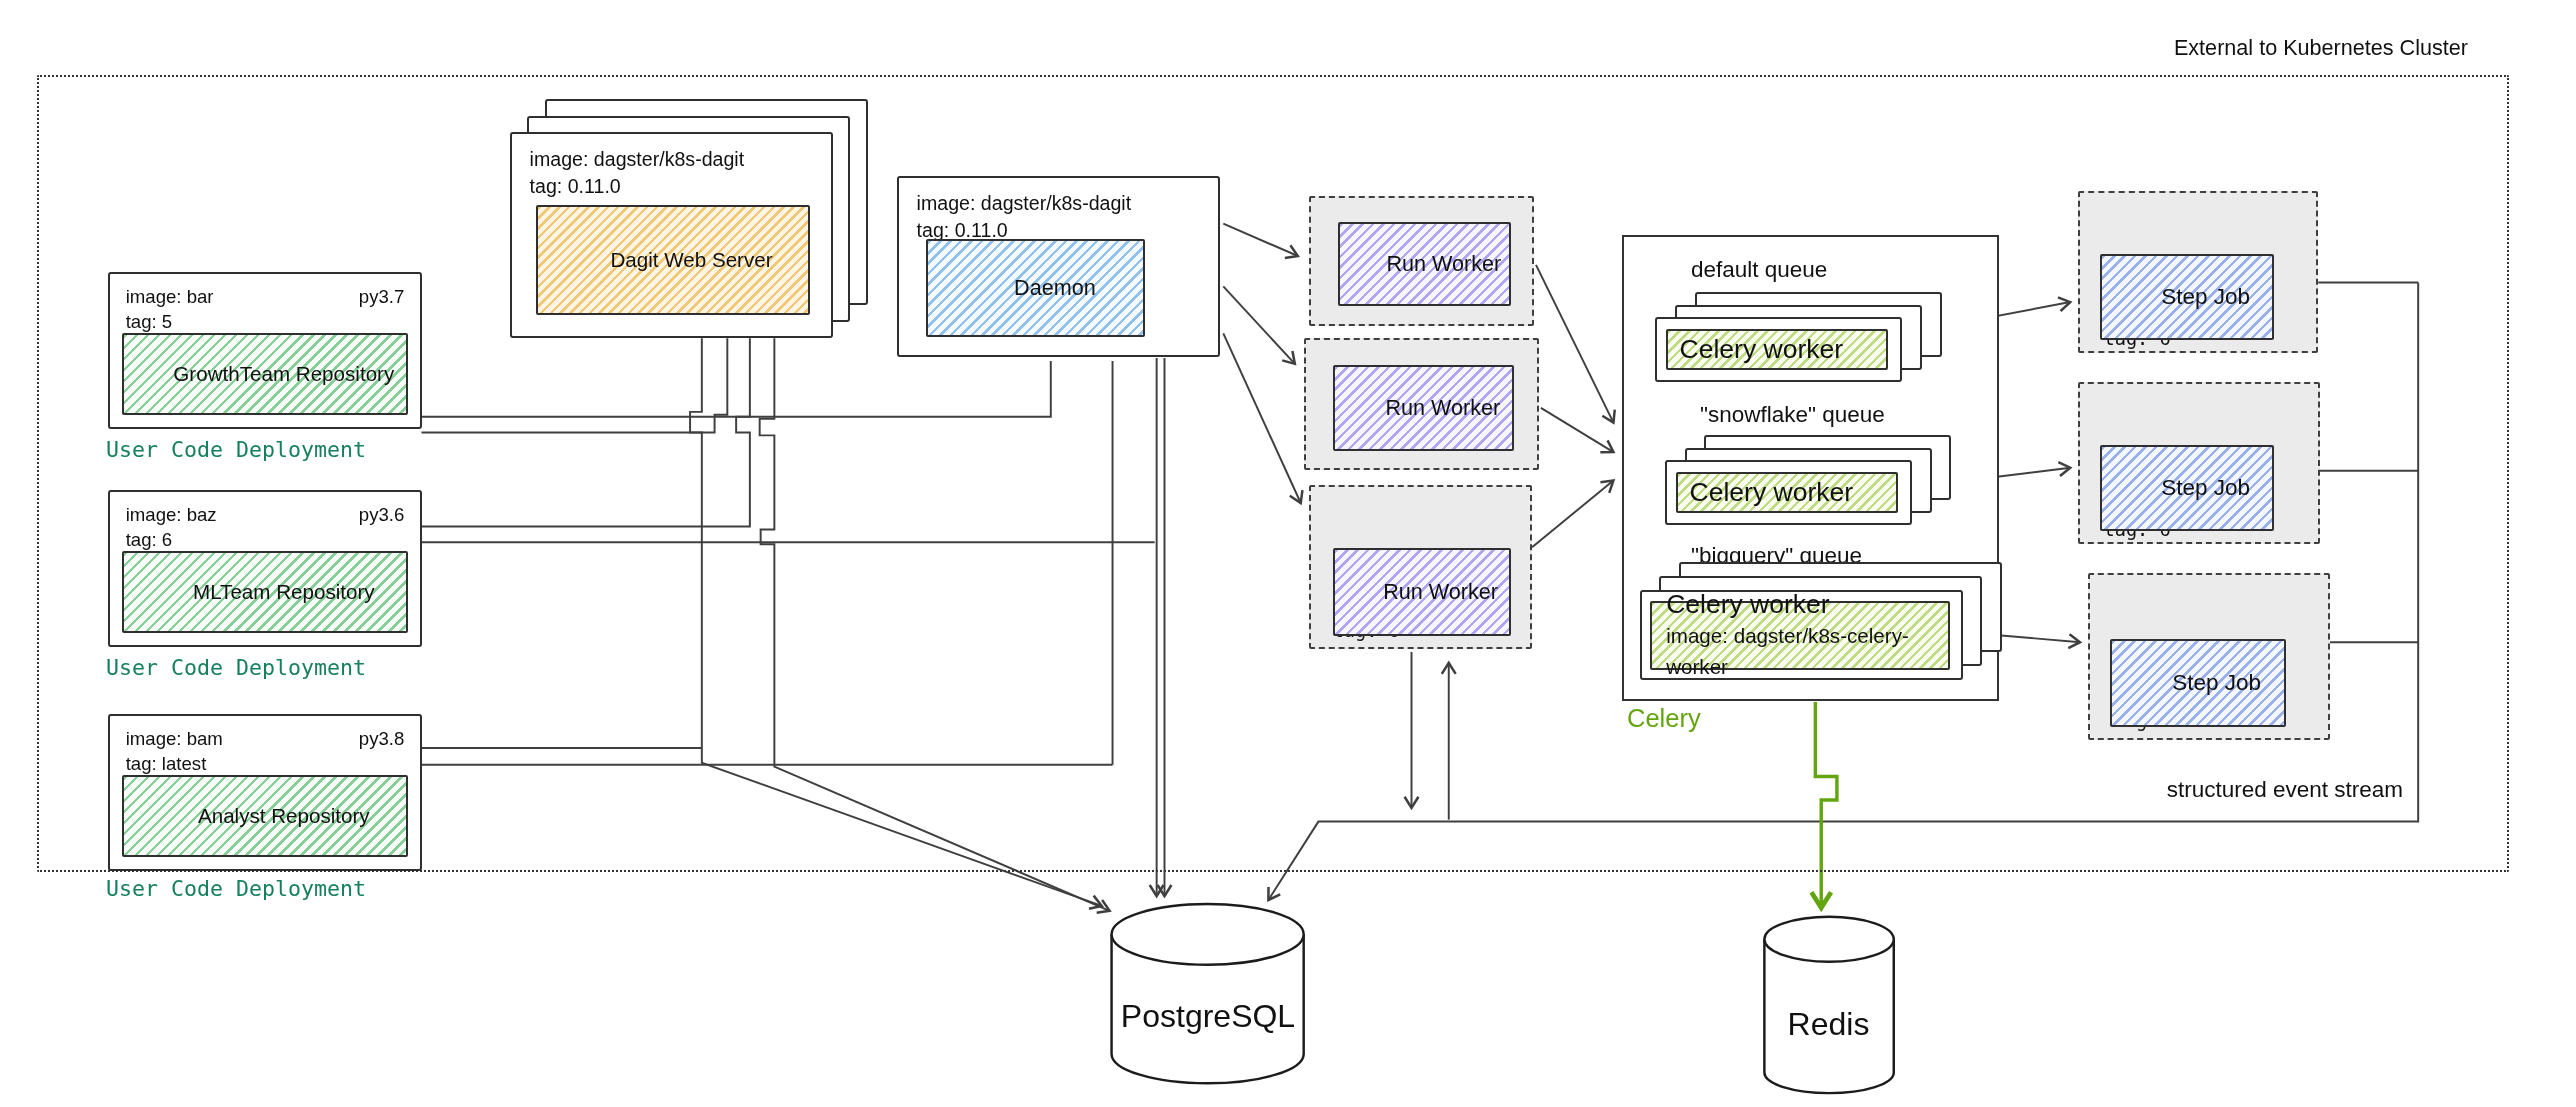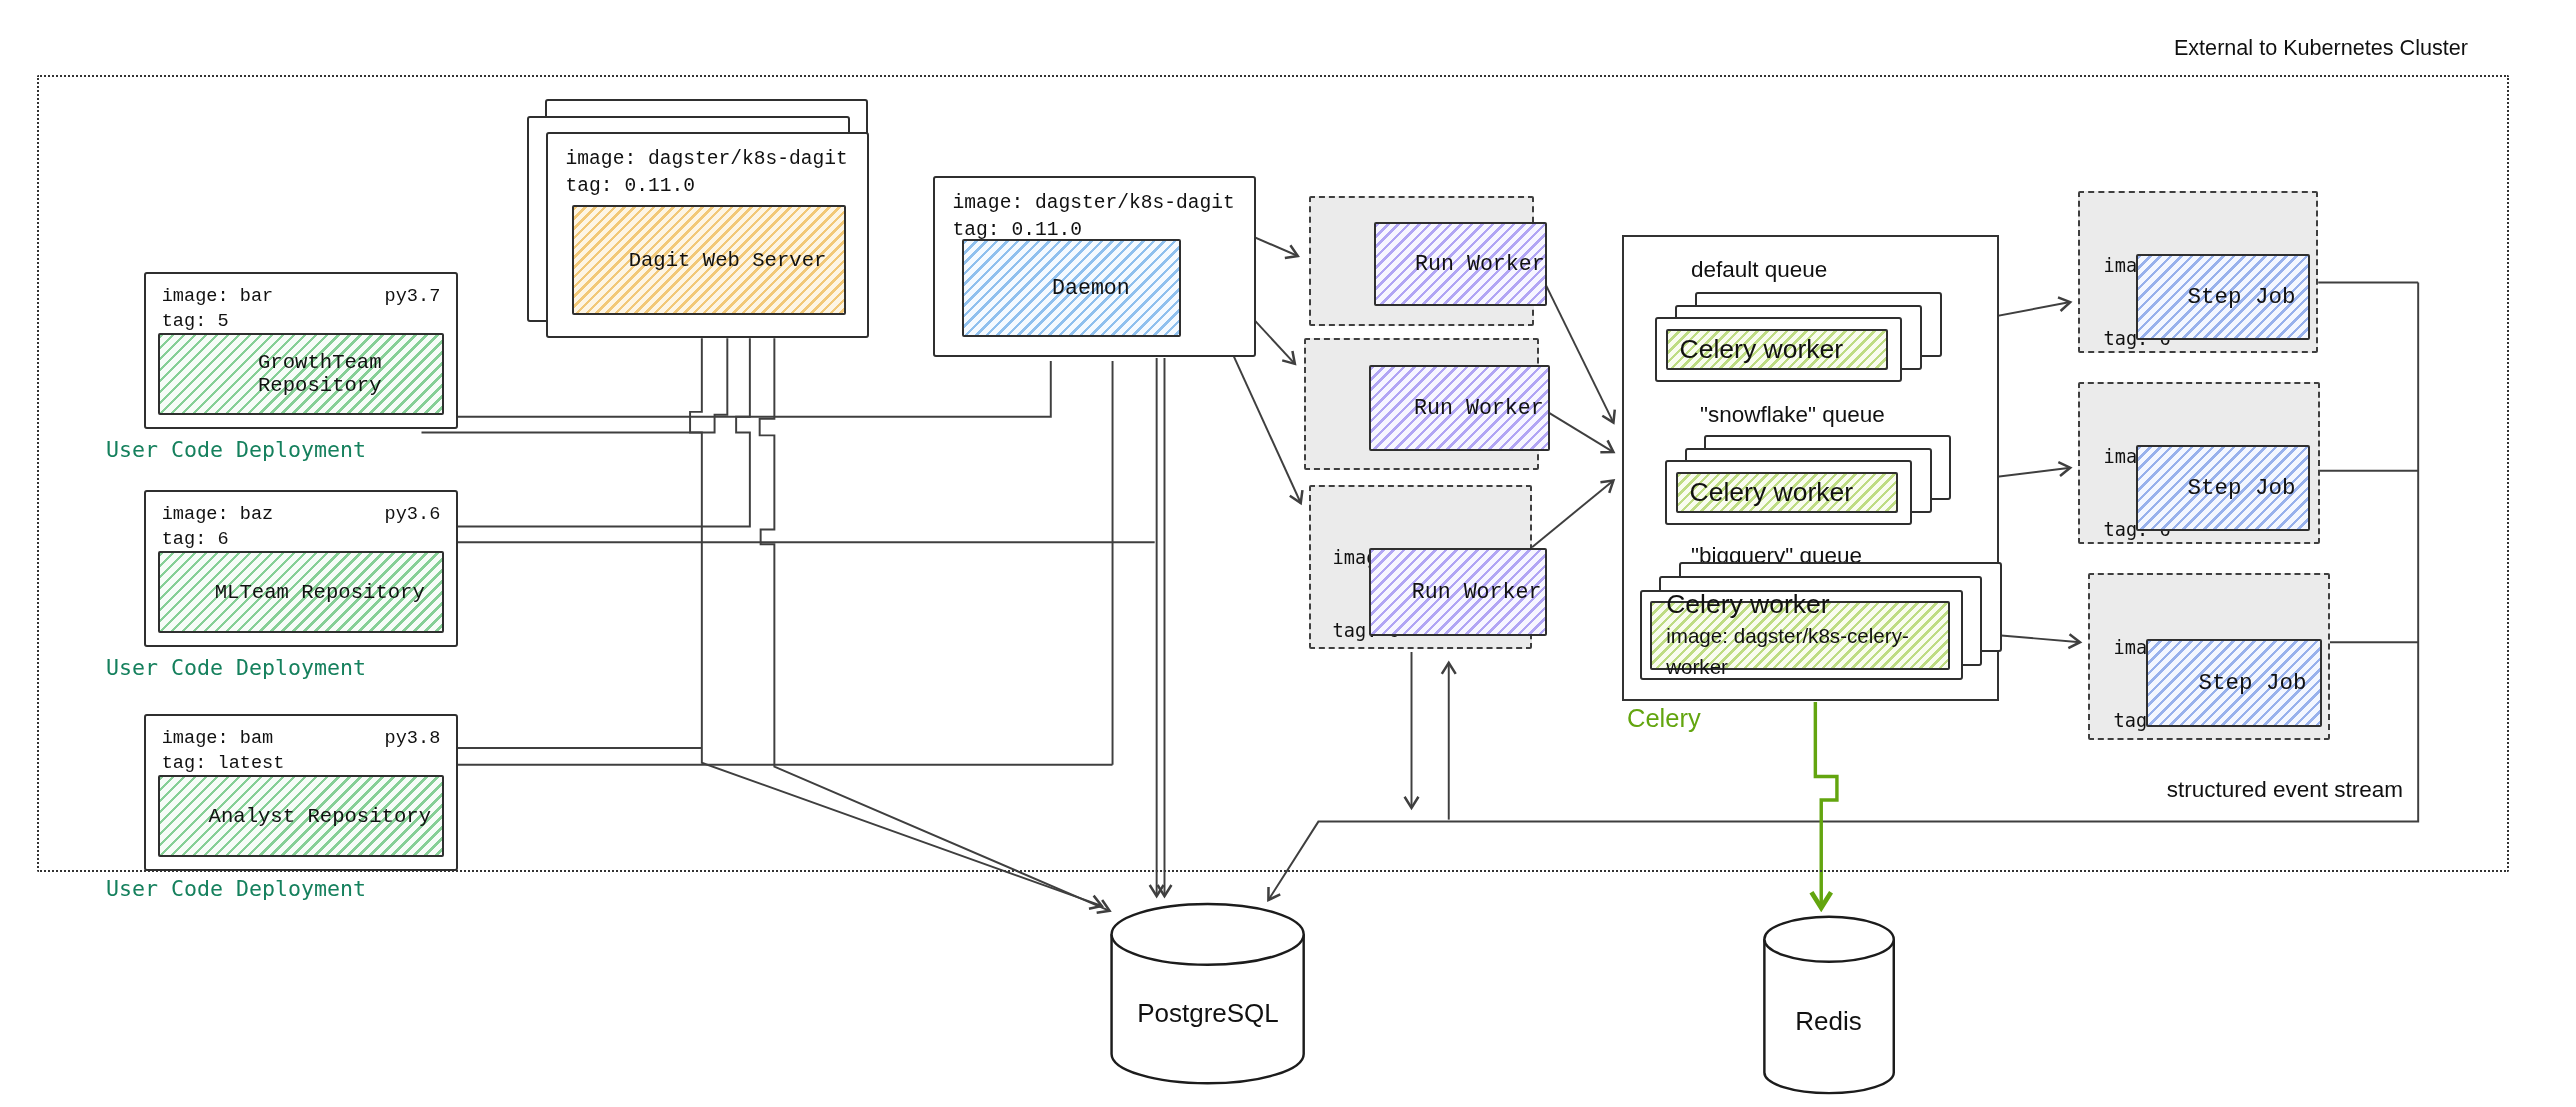--- a/index.html
+++ b/index.html
@@ -1,19 +1,19 @@
 <!DOCTYPE html>
 <html><head>
 <meta charset="utf-8">
 <style>
   html,body{margin:0;padding:0;background:#fff;}
   #stage{position:relative;width:2576px;height:1108px;background:#fff;overflow:hidden;
          font-family:"Liberation Sans",sans-serif;color:#111;}
   .abs{position:absolute;box-sizing:border-box;}
-  .mono{font-family:Liberation Mono, monospace;margin-left:36px;}
+  .mono{font-family:Liberation Sans, sans-serif;}
   .sans{font-family:"Liberation Sans",sans-serif;}
 
   
   .box{position:absolute;box-sizing:border-box;background:#fff;border:2.5px solid #2f2f2f;border-radius:2.9px;}
   .ghost{position:absolute;box-sizing:border-box;background:#fff;border:2.5px solid #2f2f2f;border-radius:2.9px;}
   .dashedbox{position:absolute;box-sizing:border-box;background:#ebebeb;border:2.5px dashed #3f3f3f;border-radius:2px;}
   .hatch{position:absolute;box-sizing:border-box;border:2px solid #2f2f2f;border-radius:2px;
          display:flex;align-items:center;justify-content:center;text-align:center;padding-left:38px;}
   .h-green   {background:repeating-linear-gradient(135deg,#86cf96 0 2.5px,#f7fcf8 2.5px 7.8px);}
   .h-orange  {background:repeating-linear-gradient(135deg,#f2c877 0 2.5px,#fdf5e4 2.5px 6.9px);}
@@ -26,21 +26,21 @@
                font-size:18.6px;line-height:25.5px;}
   .repo-tag{padding:0 15.7px;font-size:18.6px;line-height:25.5px;}
   .repo-name{font-size:20.6px;}
   .caption{position:absolute;font-family:"DejaVu Sans Mono",monospace;font-size:21.6px;color:#15805d;white-space:nowrap;}
 
   .hdr2{padding:11.8px 17.6px 0 17.6px;font-size:19.6px;line-height:27.4px;}
   .small-hdr{position:absolute;font-family:"DejaVu Sans Mono",monospace;font-size:18.6px;line-height:24.5px;white-space:pre;}
 
   .cluster-label{position:absolute;font-size:21.6px;text-align:right;white-space:nowrap;}
   .queue-label{position:absolute;font-size:22.5px;white-space:nowrap;}
-  .cyl-label{position:absolute;font-size:26px;text-align:center;white-space:nowrap;}
+  .cyl-label{position:absolute;font-size:32px;text-align:center;white-space:nowrap;}
   svg{position:absolute;left:0;top:0;}
 </style>
 </head>
 <body>
 
 <div id="stage">
 
   <svg width="2576" height="1108" viewBox="0 0 2628 1130">
     <defs>
       <marker id="arw" viewBox="0 0 12 12" refX="10" refY="6" markerWidth="17" markerHeight="17" orient="auto" markerUnits="userSpaceOnUse">

